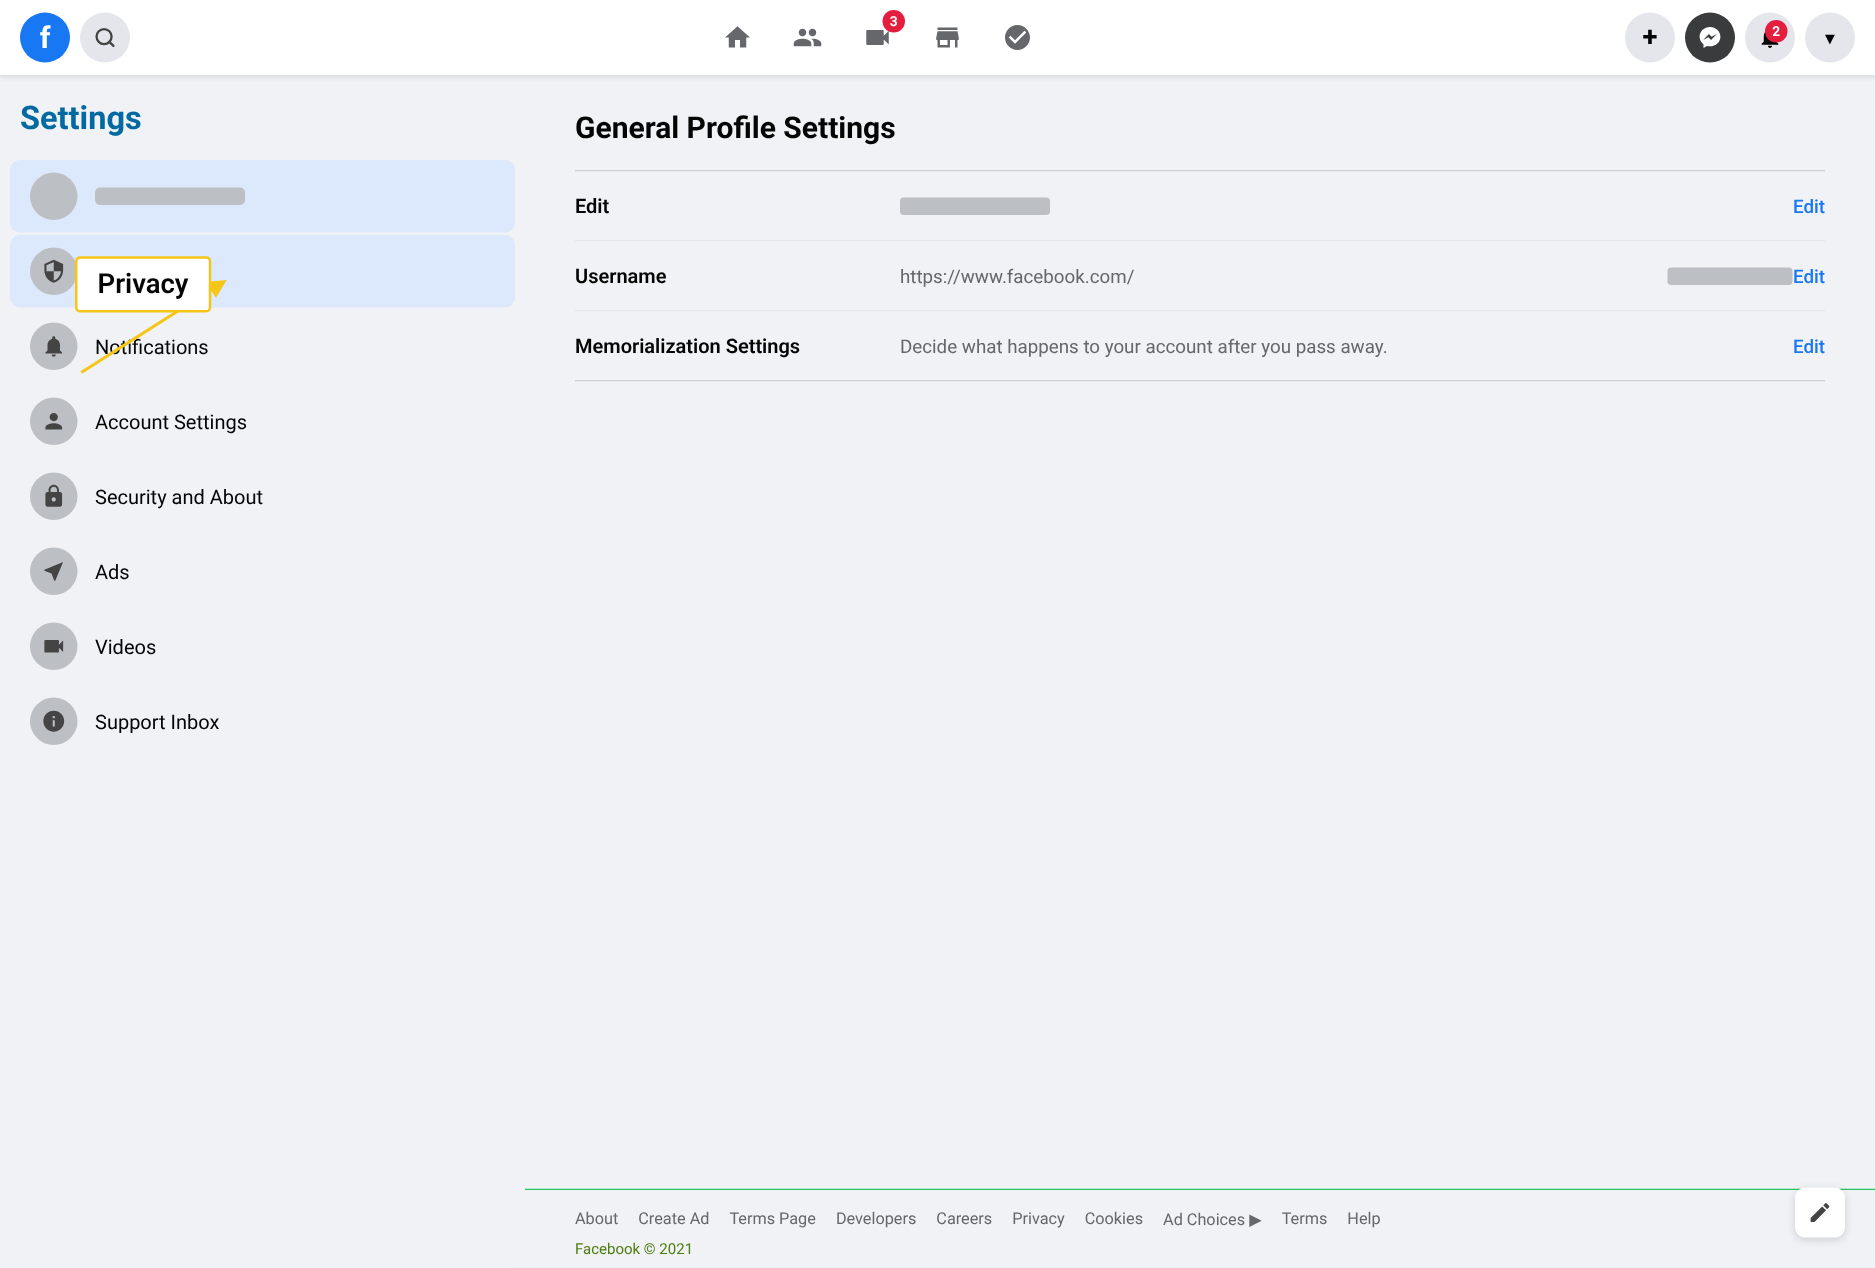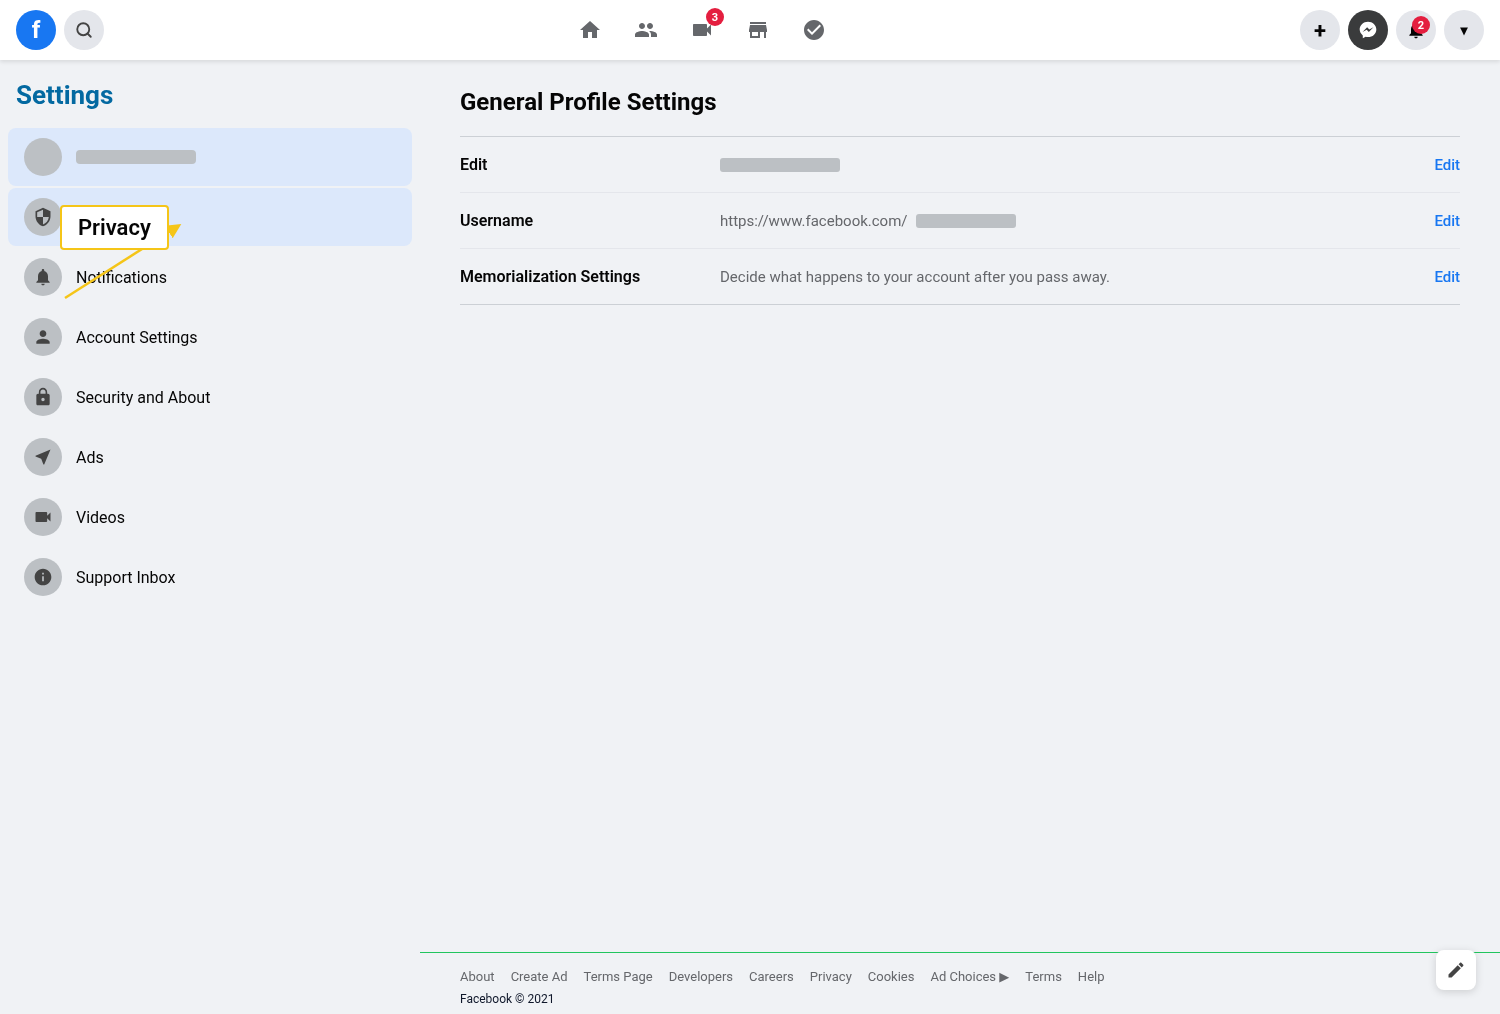--- a/index.html
+++ b/index.html
@@ -183,20 +183,21 @@
       width: 260px;
       flex-shrink: 0;
     }
     .settings-row-value {
       flex: 1;
       font-size: 15px;
       color: #65676b;
       display: flex;
       align-items: center;
       gap: 8px;
+      justify-content: space-between;
     }
     .blur-value {
       width: 120px; height: 14px;
       background: #bcc0c4;
       border-radius: 3px;
     }
     .settings-edit {
       color: #1877f2;
       font-size: 15px;
       font-weight: 500;
@@ -216,21 +217,21 @@
       margin-bottom: 8px;
     }
     .footer-link {
       font-size: 13px;
       color: #65676b;
       cursor: pointer;
       text-decoration: none;
     }
     .footer-copy {
       font-size: 12px;
-      color: #0f172a;
+      color: #4d7c0f;
     }
     .footer-edit-icon {
       position: absolute;
       right: 24px;
       bottom: 24px;
       width: 40px; height: 40px;
       background: #fff;
       border-radius: 8px;
       display: flex; align-items: center; justify-content: center;
       cursor: pointer;

